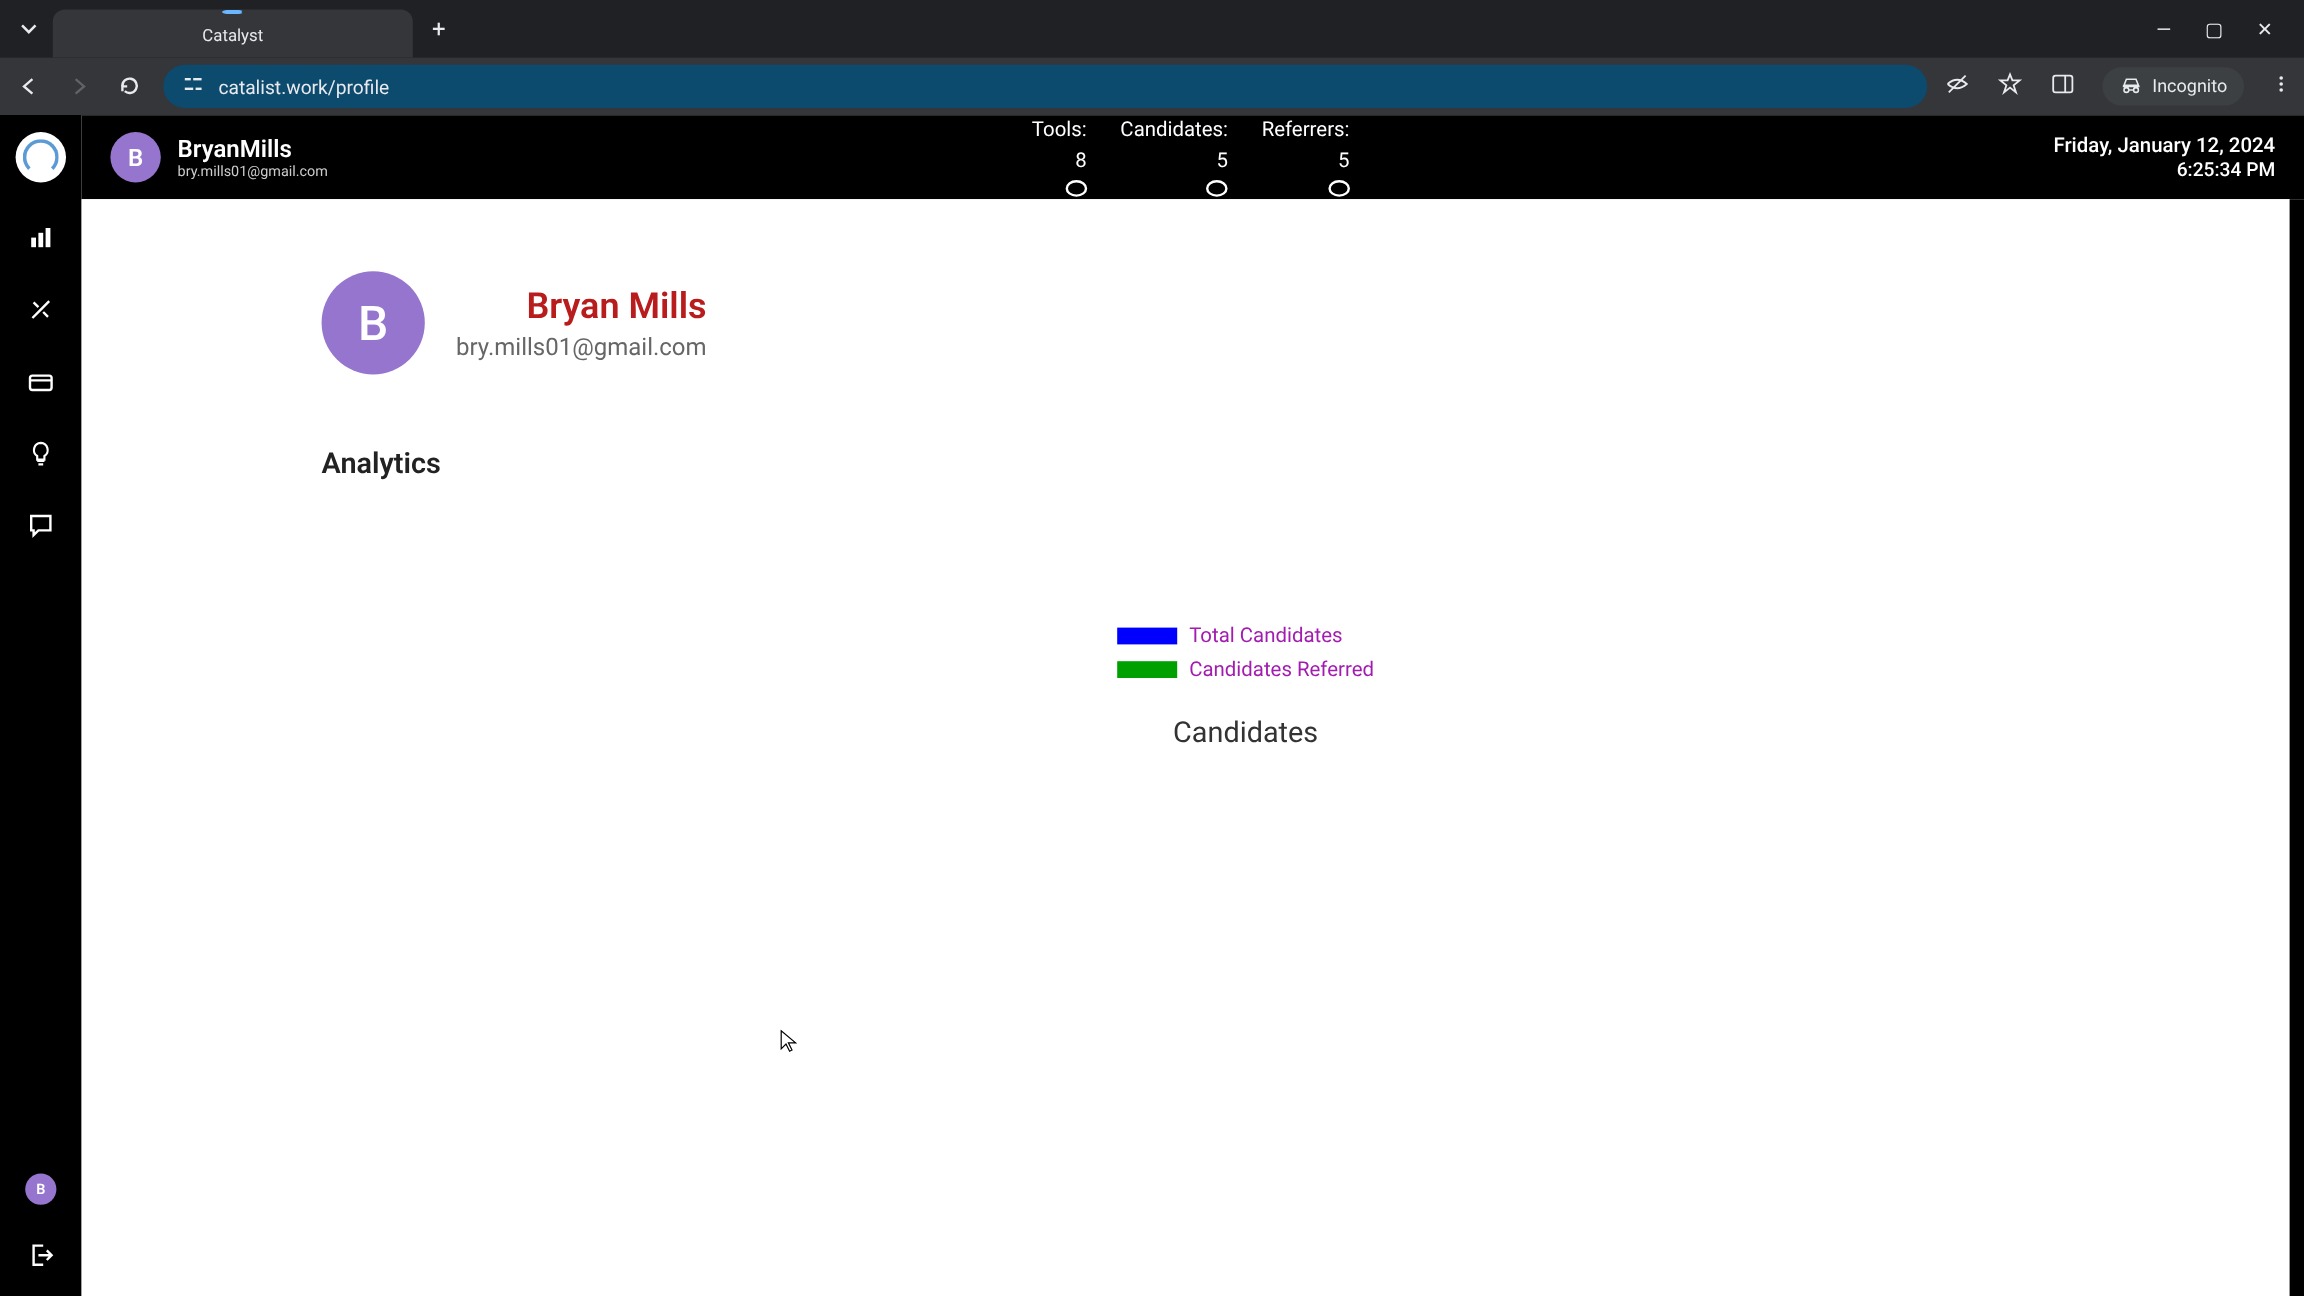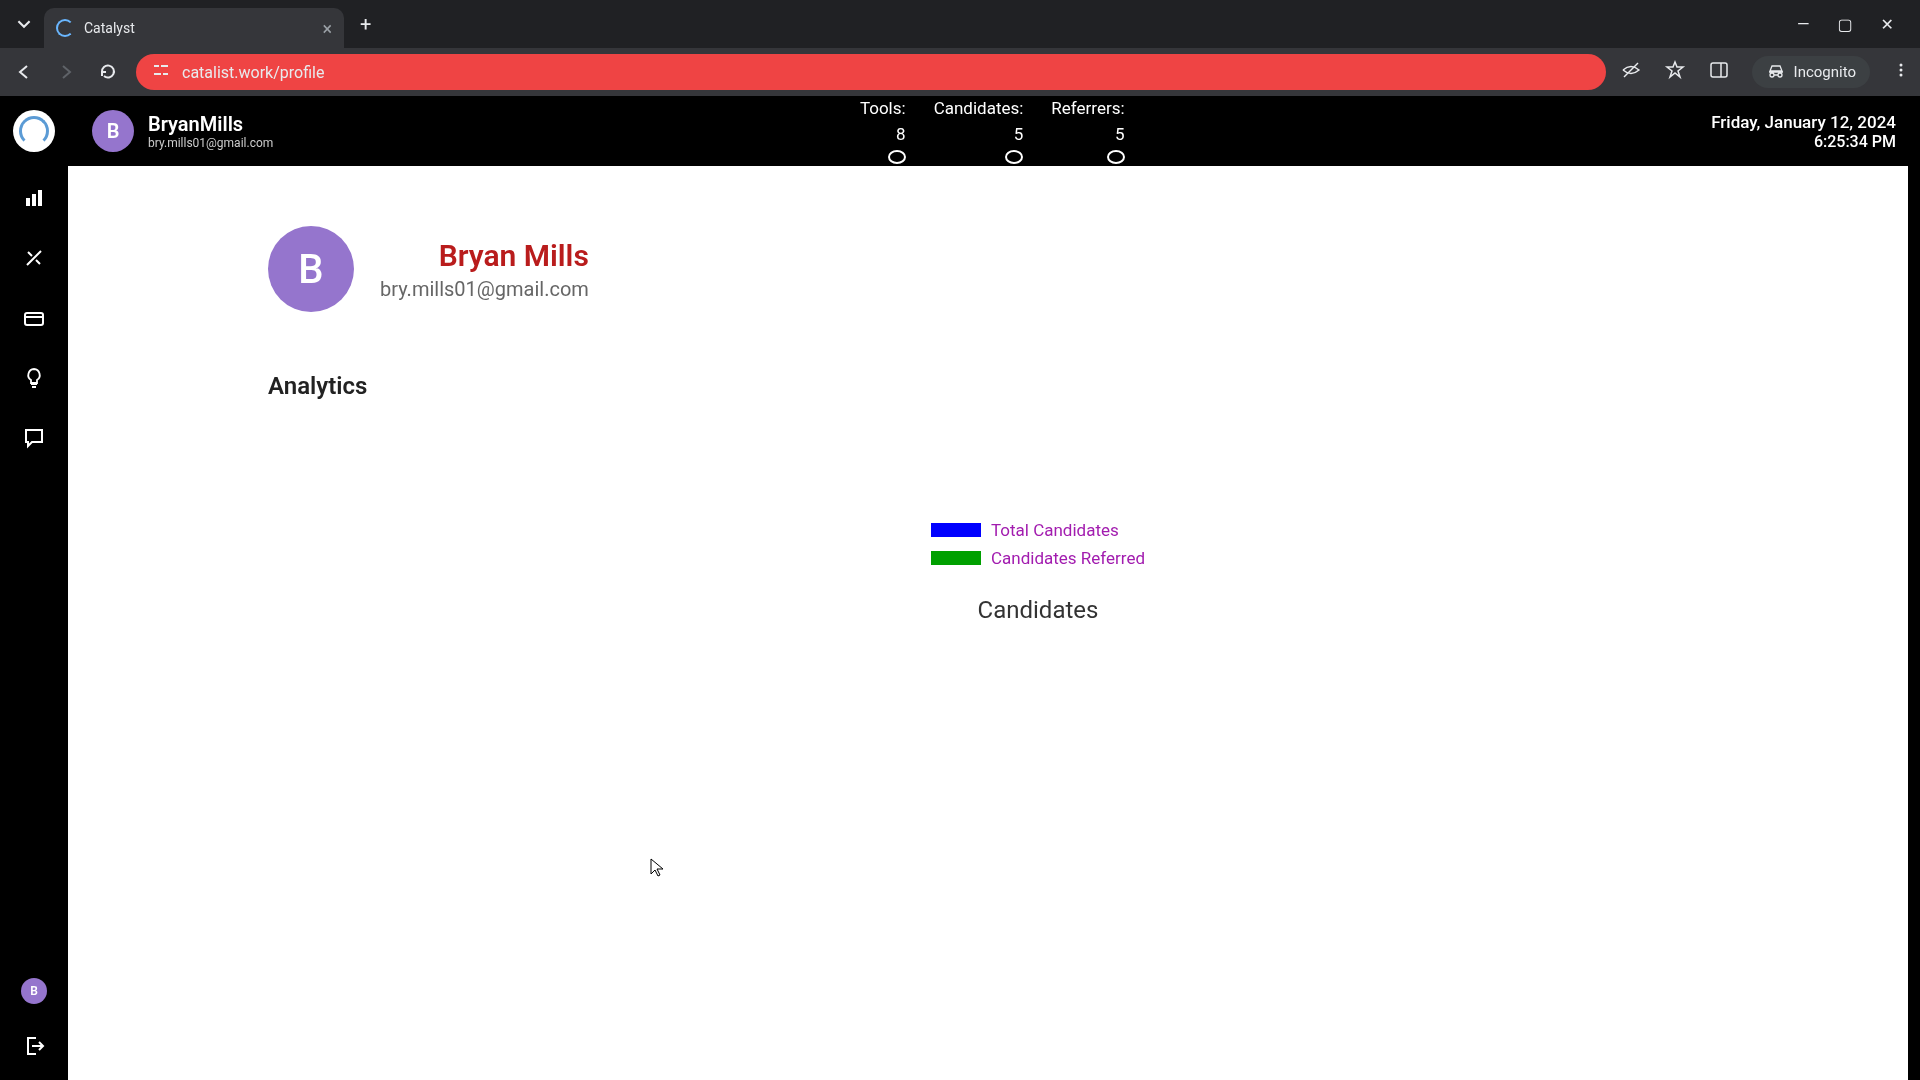--- a/index.html
+++ b/index.html
@@ -2,32 +2,32 @@
 <html><head>
 <meta charset="utf-8">
 <style>
 * { margin: 0; padding: 0; box-sizing: border-box; font-family: -apple-system, BlinkMacSystemFont, "Segoe UI", Roboto, sans-serif; }
 body { width: 1920px; height: 1080px; background: #202124; overflow: hidden; }
 
 
 .browser-chrome { display: flex; flex-direction: column; height: 100%; }
 .tab-bar { height: 48px; background: #202124; display: flex; align-items: center; padding: 0 8px; gap: 4px; }
 .tab-dropdown { width: 32px; height: 32px; display: flex; align-items: center; justify-content: center; color: #e8eaed; cursor: pointer; border-radius: 4px; }
-.tab { display: flex; align-items: center; background: #35363a; border-radius: 10px 10px 0 0; padding: 0 12px; height: 40px; margin-top: 8px; width: 300px; gap: 10px; }
+.tab { display: flex; align-items: center; background: #35363a; border-radius: 10px 10px 0 0; padding: 0 12px; height: 40px; margin-top: 8px; width: 300px; gap: 10px; flex-direction: column; }
 .tab-favicon { width: 18px; height: 18px; border: 2px solid #6ab7ff; border-radius: 50%; border-right-color: transparent; }
 .tab-title { color: #e8eaed; font-size: 14px; flex: 1; }
 .tab-close { color: #9aa0a6; font-size: 18px; cursor: pointer; }
 .new-tab { color: #e8eaed; font-size: 20px; margin-left: 12px; cursor: pointer; }
 .window-controls { margin-left: auto; display: flex; gap: 28px; color: #e8eaed; padding-right: 18px; }
 .window-btn { cursor: pointer; font-size: 16px; }
 
 .addr-bar { height: 48px; background: #35363a; display: flex; align-items: center; padding: 0 10px; gap: 14px; }
 .nav-btn { width: 28px; height: 28px; display: flex; align-items: center; justify-content: center; color: #e8eaed; cursor: pointer; }
 .nav-btn.disabled { color: #5f6368; }
-.url-box { flex: 1; display: flex; align-items: center; background: #ef4444; border-radius: 20px; height: 36px; padding: 0 16px; gap: 12px; color: #e8eaed; }
+.url-box { flex: 1; display: flex; align-items: center; background: #0c4a6e; border-radius: 20px; height: 36px; padding: 0 16px; gap: 12px; color: #e8eaed; }
 .url-text { font-size: 16px; color: #e8eaed; }
 .addr-right { display: flex; align-items: center; gap: 22px; color: #e8eaed; justify-content: flex-end; }
 .incognito { display: flex; align-items: center; gap: 8px; background: #3c4043; padding: 6px 14px; border-radius: 18px; font-size: 15px; }
 
 
 .app { flex: 1; display: flex; background: #000; }
 .sidebar { width: 68px; background: #000; display: flex; flex-direction: column; align-items: center; padding-top: 14px; gap: 32px; }
 .logo { width: 42px; height: 42px; border-radius: 50%; background: #fff; display: flex; align-items: center; justify-content: center; }
 .logo-inner { width: 30px; height: 30px; border: 3px solid #5b9bd5; border-radius: 50%; border-bottom-color: transparent; }
 .side-icon { color: #fff; cursor: pointer; width: 28px; height: 28px; display: flex; align-items: center; justify-content: center; }

